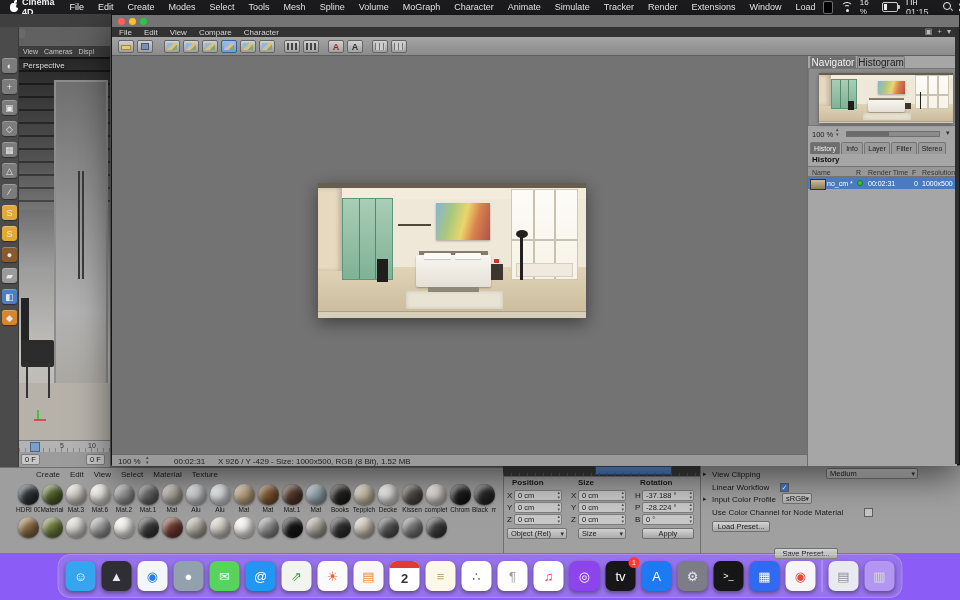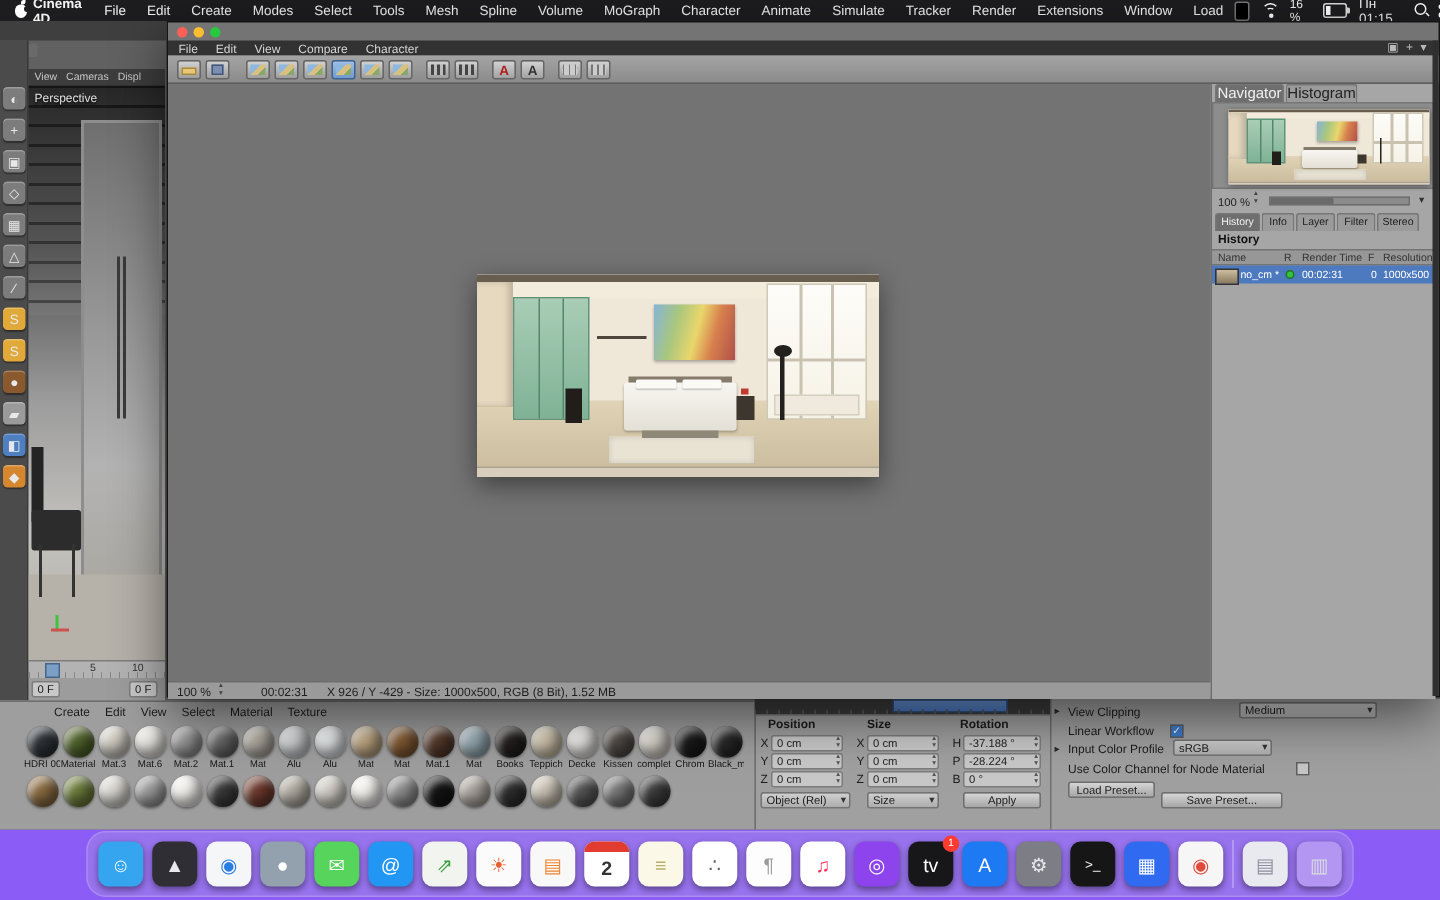--- a/index.html
+++ b/index.html
@@ -465,25 +465,25 @@
     <div class="btn" style="left:642px;top:514px;width:52px;">Apply</div>
 
     <div class="abs" style="left:700px;top:451px;width:260px;height:88px;background:#a0a0a0;border-left:1px solid #707070;border-top:1px solid #707070;box-sizing:border-box;"></div>
     <span class="abs tri" style="left:703px;top:456px;">▸</span>
     <span class="abs panel-label" style="left:712px;top:456px;">View Clipping</span>
     <div class="dd" style="left:782px;top:454px;width:92px;margin-left:44px;">Medium</div>
     <span class="abs panel-label" style="left:712px;top:469px;">Linear Workflow</span>
     <div class="cb on" style="left:780px;top:469px;">✓</div>
     <span class="abs tri" style="left:703px;top:481px;">▸</span>
     <span class="abs panel-label" style="left:712px;top:481px;">Input Color Profile</span>
-    <div class="dd" style="left:782px;top:479px;width:66px;">sRGB</div>
+    <div class="dd" style="left:782px;top:479px;width:30px;">sRGB</div>
     <span class="abs panel-label" style="left:712px;top:494px;">Use Color Channel for Node Material</span>
     <div class="cb" style="left:864px;top:494px;"></div>
     <div class="btn" style="left:712px;top:507px;width:58px;">Load Preset...</div>
-    <div class="btn" style="left:774px;top:514px;width:81px;">Save Preset...</div>
+    <div class="btn" style="left:774px;top:534px;width:64px;">Save Preset...</div>
   </div>
 
   <div id="pv">
     <span class="tl" style="left:6px;background:#ff5f57;"></span>
     <span class="tl" style="left:17px;background:#febc2e;"></span>
     <span class="tl" style="left:28px;background:#28c840;"></span>
 
     <div id="pv-menus">
       <span>File</span>
       <span>Edit</span>

